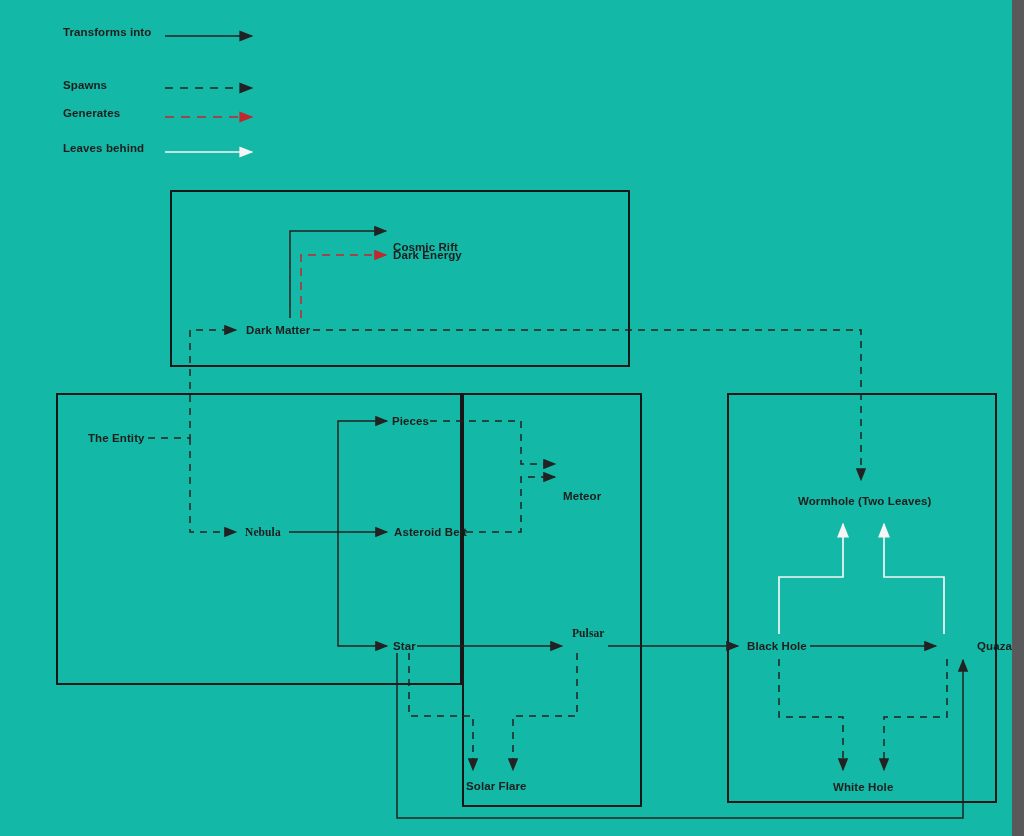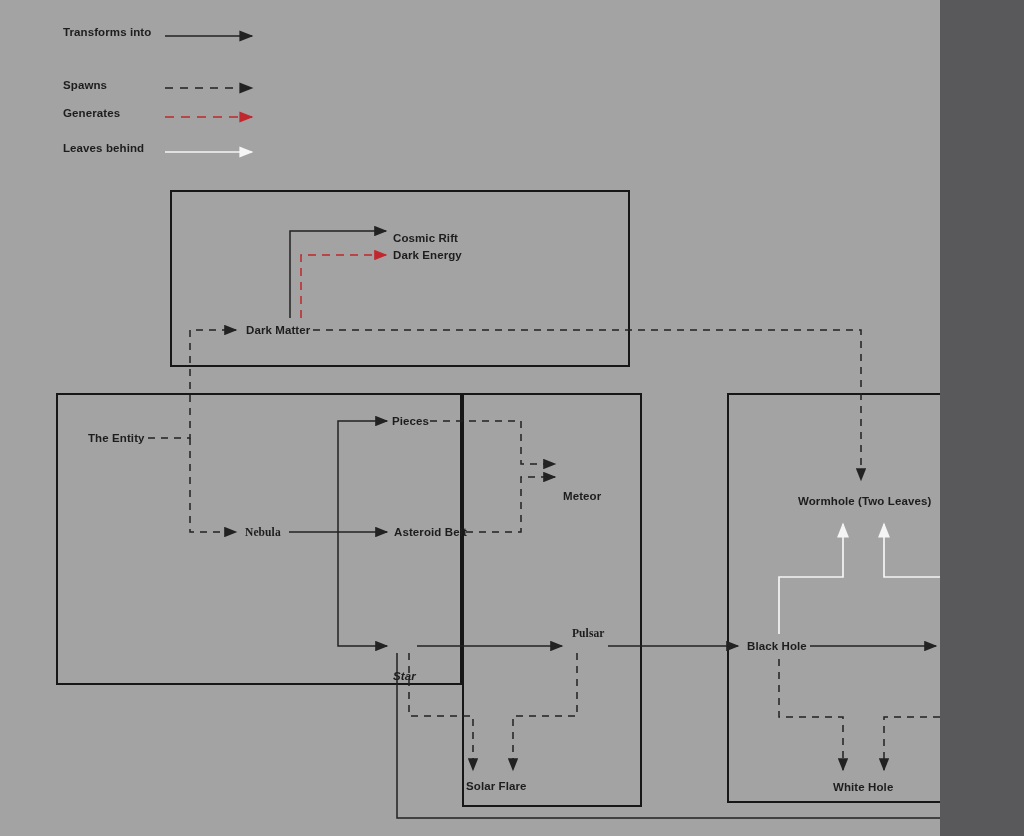--- a/index.html
+++ b/index.html
@@ -1,19 +1,19 @@
 <!DOCTYPE html>
 <html><head>
 <meta charset="utf-8">
 <style>
   html,body{margin:0;padding:0;background:#59595b;}
   .stage{
     position:relative;
-    width:940px;height:836px;
-    background:#a3a3a3;
+    width:1012px;height:836px;
+    background:#14b8a6;
     font-family:"Liberation Sans", sans-serif;
     overflow:hidden;
   }
   .box{
     position:absolute;
     border:2px solid #171717;
     background:transparent;
     box-sizing:border-box;
   }
   svg.wires{position:absolute;left:0;top:0;width:1024px;height:836px;}
@@ -32,27 +32,27 @@
   #boxC{left:462px;top:393px;width:180px;height:414px;}
   #boxD{left:727px;top:393px;width:270px;height:410px;}
   
   #lg0{left:63px;top:25px;}
   #lg1{left:63px;top:78px;}
   #lg2{left:63px;top:106px;}
   #lg3{left:63px;top:141px;}
   
   #n-the_entity{left:88px;top:431px;text-align:center;}
   #n-dark_matter{left:246px;top:323px;}
-  #n-cosmic_rift{left:393px;top:231px;}
+  #n-cosmic_rift{left:393px;top:240px;}
   #n-dark_energy{left:393px;top:248px;}
   #n-nebula{left:245px;top:525px;font-family:Liberation Serif, serif;}
   #n-comet{left:392px;top:414px;}
   #n-asteroid_belt{left:394px;top:525px;text-align:center;}
   #n-meteor{left:563px;top:489px;}
-  #n-star{left:393px;top:669px;font-style:italic;}
+  #n-star{left:393px;top:639px;}
   #n-pulsar{left:572px;top:626px;font-family:Liberation Serif, serif;}
   #n-solar_flare{left:466px;top:779px;}
   #n-black_hole{left:747px;top:639px;}
   #n-quazar{left:944px;top:639px;margin-left:33px;}
   #n-wormhole{left:798px;top:494px;}
   #n-white_hole{left:833px;top:780px;}
 </style>
 </head>
 <body>
 

